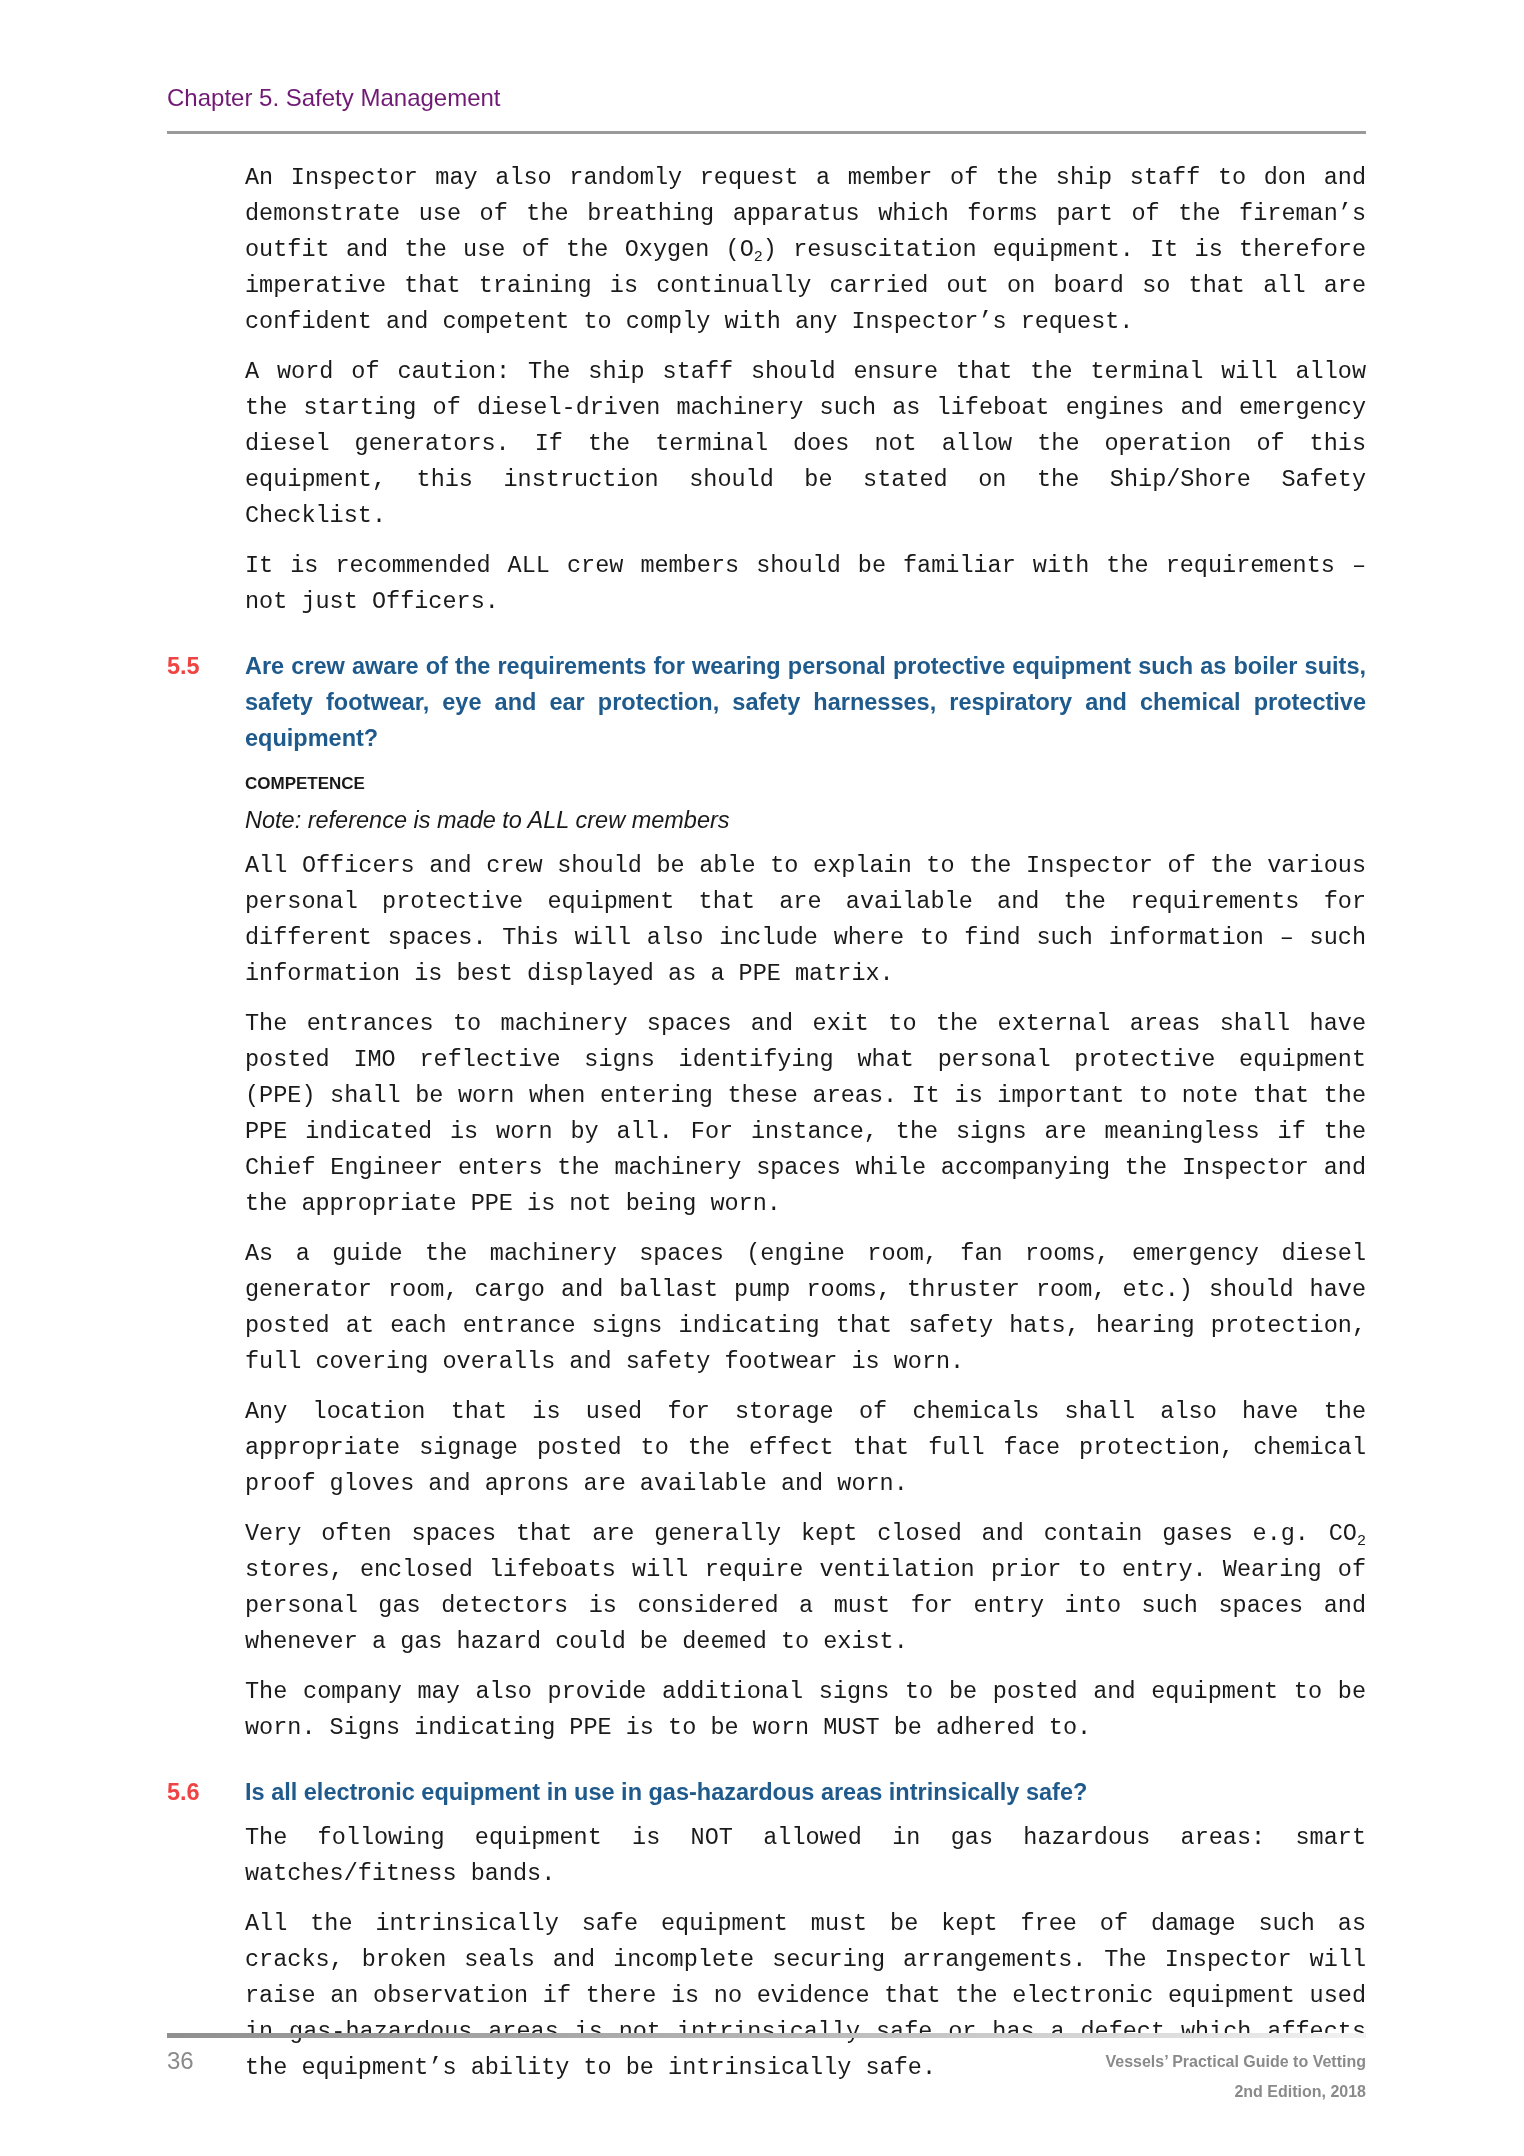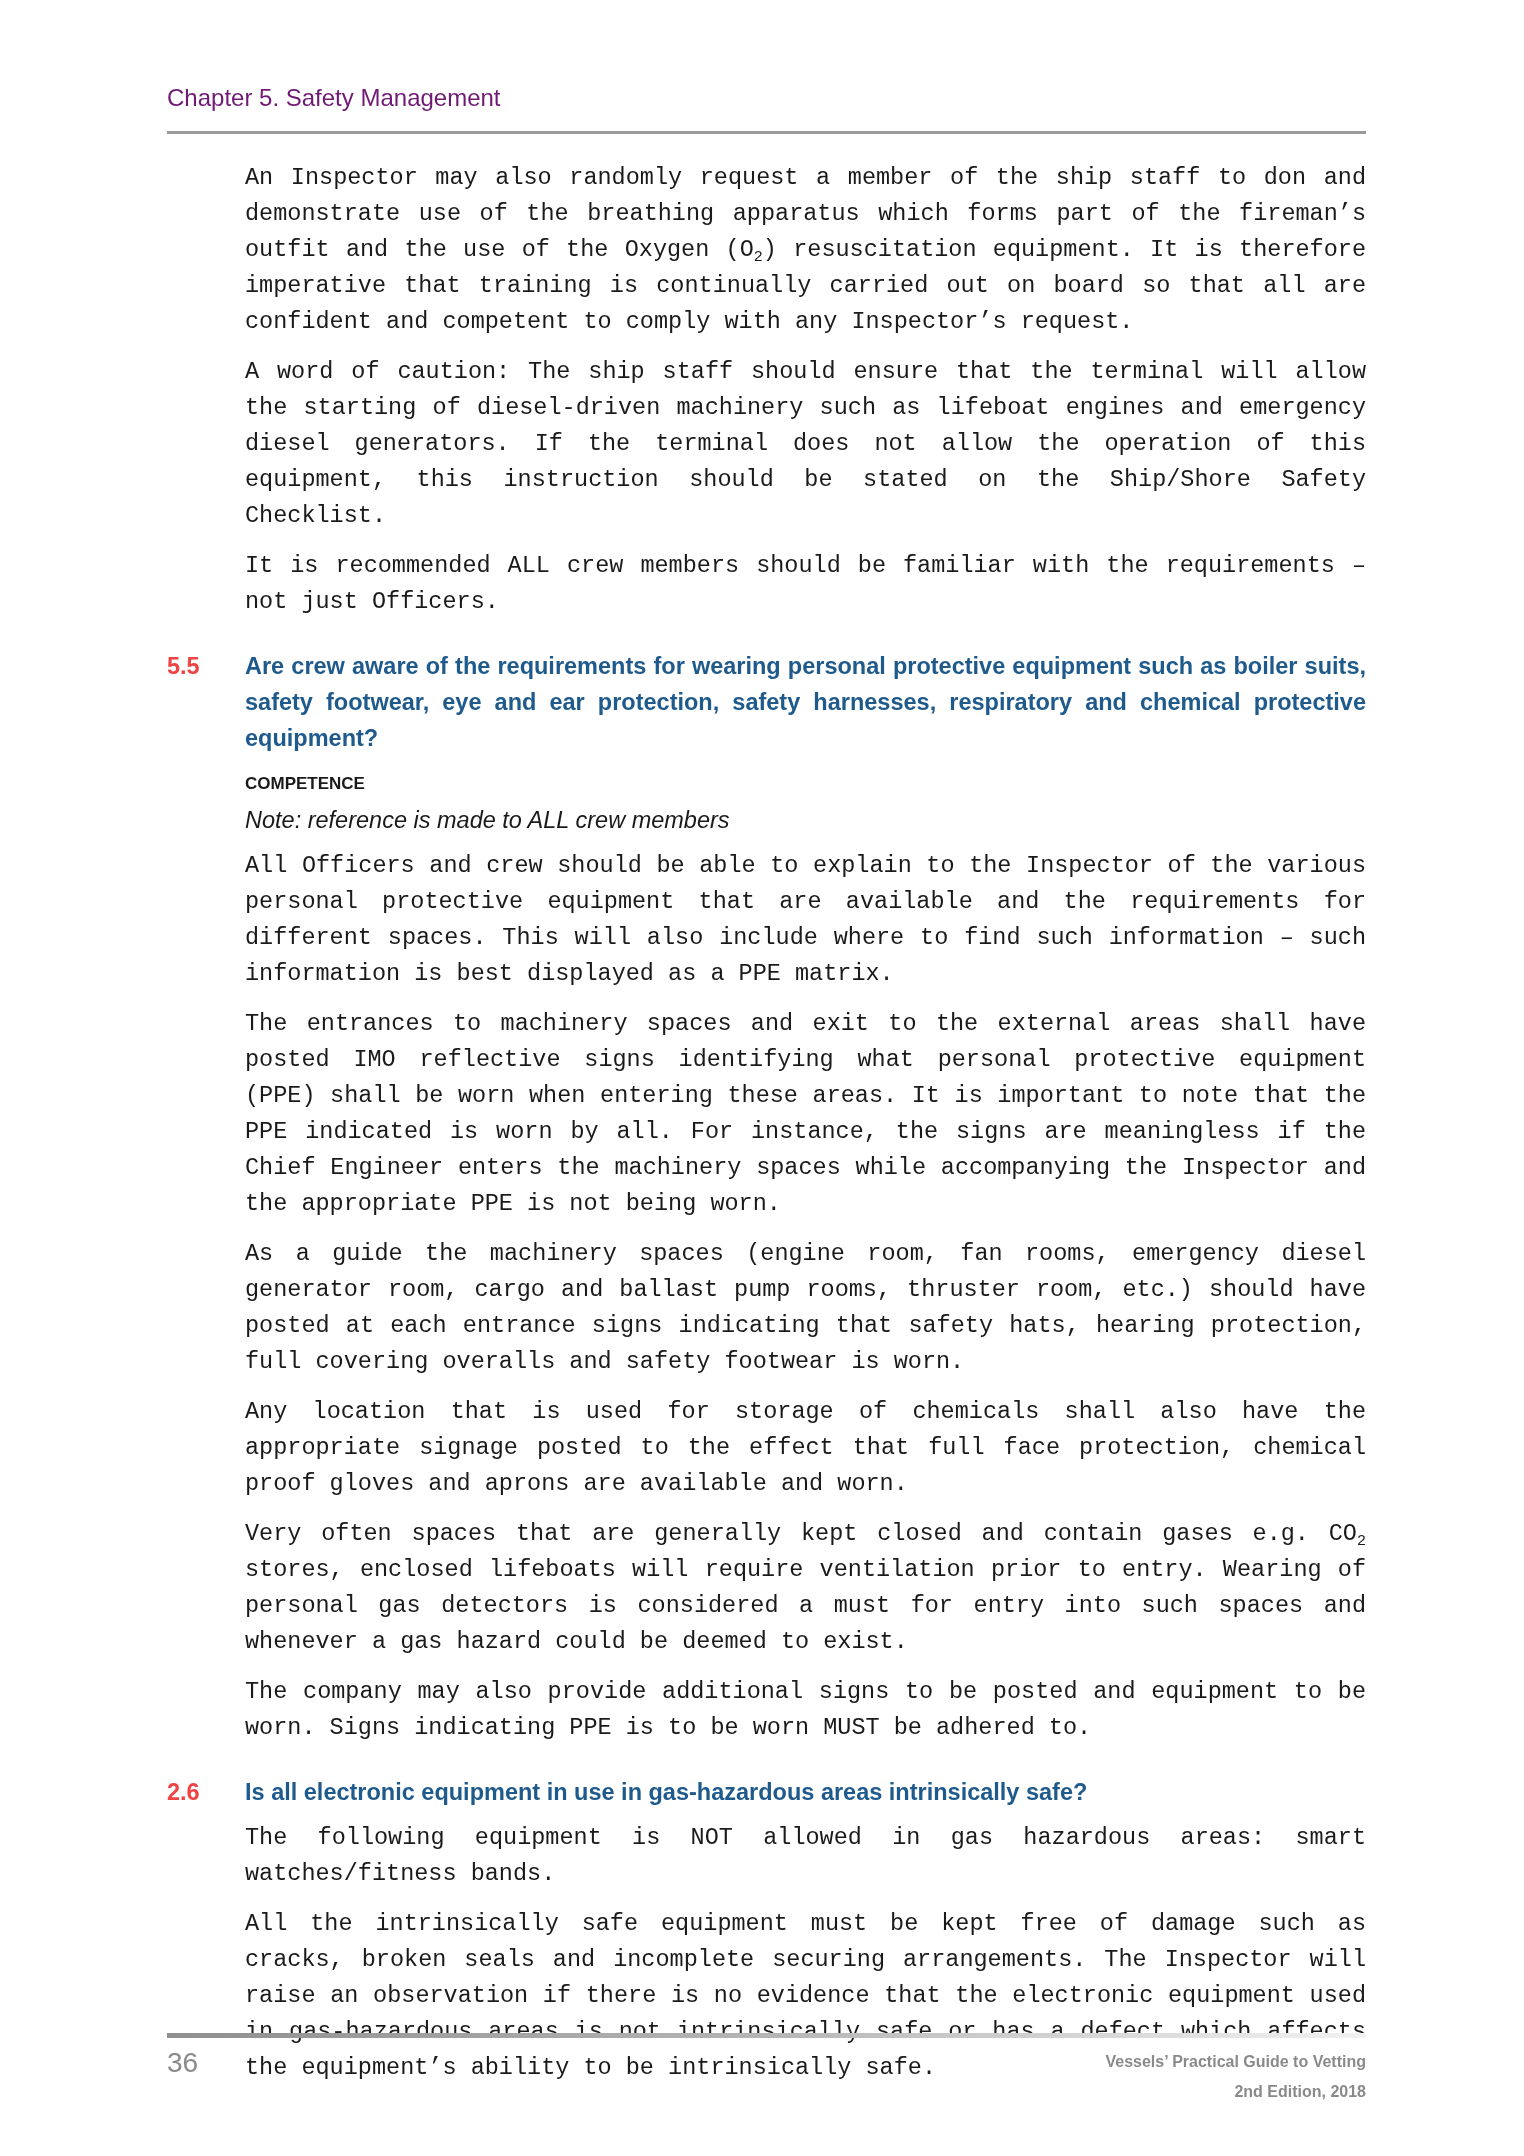--- a/index.html
+++ b/index.html
@@ -10,21 +10,21 @@
   .content { position: absolute; left: 245px; top: 160px; width: 1121px; }
   p.body { font-size: 23.5px; line-height: 36px; margin: 0 0 14px 0; text-align: justify; font-family: Liberation Mono, monospace; }
   .section { position: relative; margin-top: 28px; }
   .sec-num { position: absolute; left: -78px; top: 0; font-weight: bold; font-size: 23.5px; line-height: 36px; color: #ef4444; }
   .sec-title { font-weight: bold; font-size: 23.5px; line-height: 36px; color: #1f5a8c; margin: 0 0 10px 0; text-align: justify; }
   .subhead { font-weight: bold; font-size: 17px; line-height: 36px; margin: 0; }
   .note { font-style: italic; font-size: 23.5px; line-height: 36px; margin: 0 0 10px 0; }
   sub { font-size: 15px; vertical-align: -5px; line-height: 0; }
   .foot-rule { position: absolute; left: 167px; top: 2033px; width: 1199px; height: 5px;
                background: linear-gradient(to right, #8f8f8f 0%, #b5b5b5 50%, #f2f2f2 100%); }
-  .page-num { position: absolute; left: 167px; top: 2047px; font-size: 28px; color: #8a8a8a; }
+  .page-num { position: absolute; left: 167px; top: 2047px; font-size: 24px; color: #8a8a8a; }
   .book-title { position: absolute; right: 158px; top: 2047px; font-size: 16px; color: #8a8a8a; text-align: right; line-height: 30px; font-weight: bold; }
 </style>
 </head>
 <body>
 
 <div class="running-head">Chapter 5. Safety Management</div>
 <div class="head-rule"></div>
 
 <div class="content">
   <p class="body"><span>An Inspector may also randomly request a member of the ship staff to don and demonstrate use of the breathing apparatus which forms part of the fireman’s outfit and the use of the Oxygen (O</span><sub>2</sub><span>) resuscitation equipment. It is therefore imperative that training is continually carried out on board so that all are confident and competent to comply with any Inspector’s request.</span></p>
@@ -38,21 +38,21 @@
     <p class="note">Note: reference is made to ALL crew members</p>
     <p class="body">All Officers and crew should be able to explain to the Inspector of the various personal protective equipment that are available and the requirements for different spaces. This will also include where to find such information – such information is best displayed as a PPE matrix.</p>
     <p class="body">The entrances to machinery spaces and exit to the external areas shall have posted IMO reflective signs identifying what personal protective equipment (PPE) shall be worn when entering these areas. It is important to note that the PPE indicated is worn by all. For instance, the signs are meaningless if the Chief Engineer enters the machinery spaces while accompanying the Inspector and the appropriate PPE is not being worn.</p>
     <p class="body">As a guide the machinery spaces (engine room, fan rooms, emergency diesel generator room, cargo and ballast pump rooms, thruster room, etc.) should have posted at each entrance signs indicating that safety hats, hearing protection, full covering overalls and safety footwear is worn.</p>
     <p class="body">Any location that is used for storage of chemicals shall also have the appropriate signage posted to the effect that full face protection, chemical proof gloves and aprons are available and worn.</p>
     <p class="body"><span>Very often spaces that are generally kept closed and contain gases e.g. CO</span><sub>2</sub><span> stores, enclosed lifeboats will require ventilation prior to entry. Wearing of personal gas detectors is considered a must for entry into such spaces and whenever a gas hazard could be deemed to exist.</span></p>
     <p class="body">The company may also provide additional signs to be posted and equipment to be worn. Signs indicating PPE is to be worn MUST be adhered to.</p>
   </div>
 
   <div class="section">
-    <span class="sec-num">2.6</span>
+    <span class="sec-num">5.6</span>
     <p class="sec-title">Is all electronic equipment in use in gas-hazardous areas intrinsically safe?</p>
     <p class="body">The following equipment is NOT allowed in gas hazardous areas: smart watches/fitness bands.</p>
     <p class="body">All the intrinsically safe equipment must be kept free of damage such as cracks, broken seals and incomplete securing arrangements. The Inspector will raise an observation if there is no evidence that the electronic equipment used in gas-hazardous areas is not intrinsically safe or has a defect which affects the equipment’s ability to be intrinsically safe.</p>
   </div>
 </div>
 
 <div class="foot-rule"></div>
 <div class="page-num">36</div>
 <div class="book-title">
   <div>Vessels’ Practical Guide to Vetting</div>

